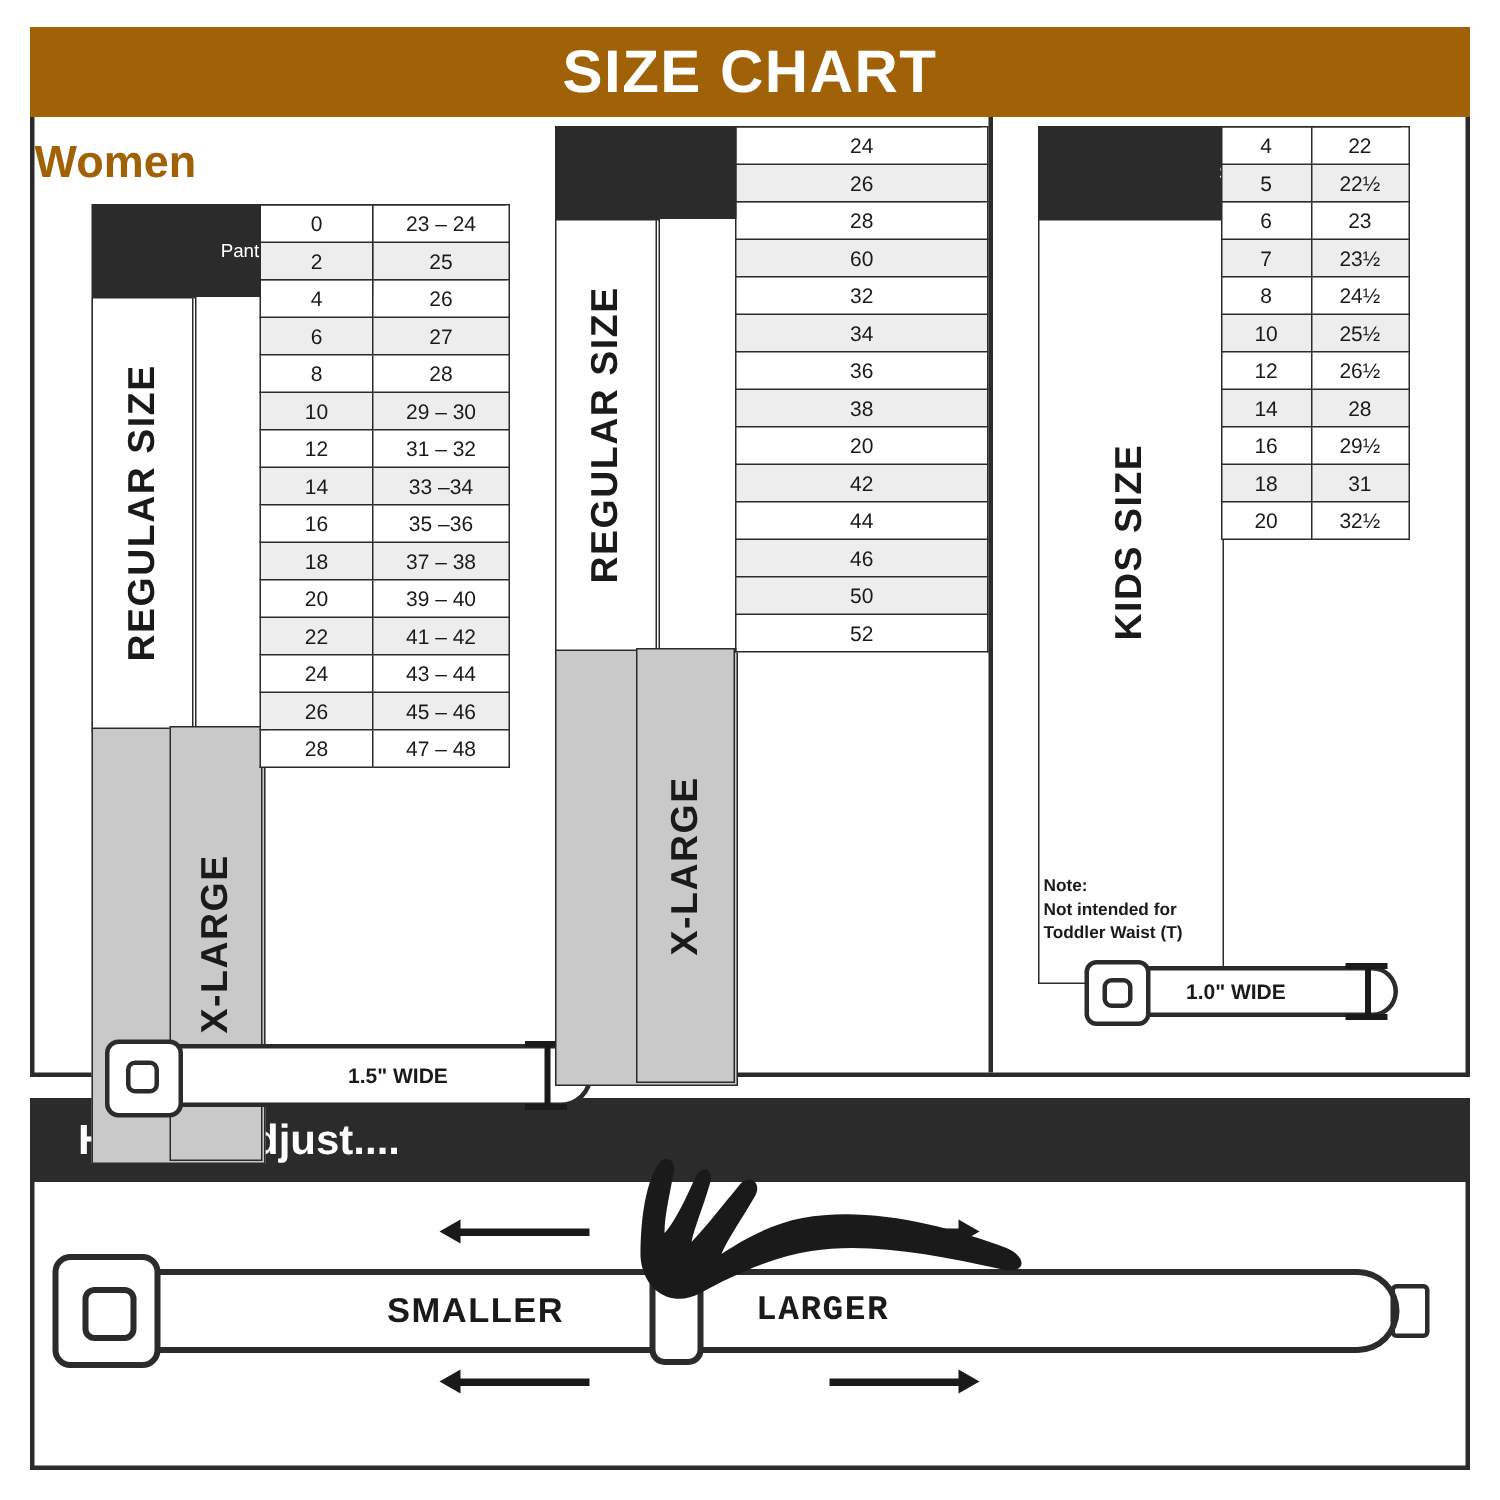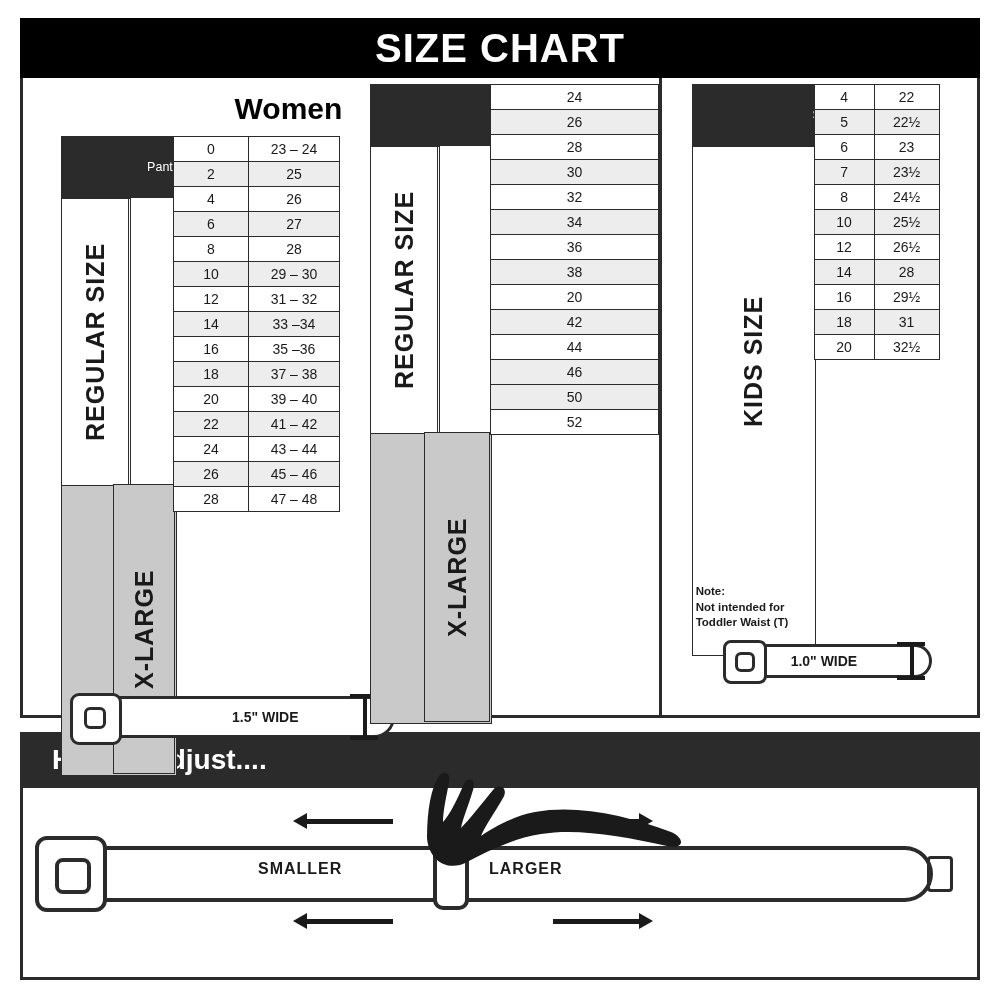--- a/index.html
+++ b/index.html
@@ -13,21 +13,21 @@
   .page{
     position:relative;
     width:1000px;height:1000px;
     background:#ffffff;
     box-sizing:border-box;
     padding:18px 20px 20px 20px;
   }
 
   
   .title-bar{
-    background:#000000;
+    background:#a16207;
     color:#ffffff;
     text-align:center;
     height:60px;
     line-height:60px;
     font-size:40px;
     font-weight:bold;
     letter-spacing:1px;
   }
 
   
@@ -41,22 +41,22 @@
   .col{
     position:relative;
     box-sizing:border-box;
     padding-top:6px;
   }
   .col-women{width:320px;}
   .col-men{width:320px;border-right:3px solid #2b2b2b;}
   .col-kids{width:316px;}
 
   .col-title{
-    text-align:right;
-    color:#000000;
+    text-align:left;
+    color:#a16207;
     font-size:30px;
     font-weight:bold;
     margin:8px 0 10px 0;
   }
 
   
   .tbl-wrap{position:relative;margin:0 auto;}
 
   .hdr{
     background:#2b2b2b;
@@ -222,25 +222,25 @@
   }
   .slider{
     position:absolute;left:410px;top:52px;
     width:36px;height:70px;
     border:4px solid #2b2b2b;border-radius:10px;background:#fff;
     box-sizing:border-box;
     z-index:4;
   }
   .word{
     position:absolute;
-    font-size:16px;font-weight:bold;letter-spacing:1px;
+    font-size:23px;font-weight:bold;letter-spacing:1px;
     top:72px;
   }
   .word.smaller{left:235px;}
-  .word.larger{left:466px;}
+  .word.larger{left:481px;font-family:Liberation Mono, monospace;}
 
   .arrow{position:absolute;height:10px;}
   .arrow .shaft{position:absolute;top:3px;height:5px;background:#1a1a1a;}
   .arrow .head{position:absolute;top:-3px;width:0;height:0;border-top:8px solid transparent;border-bottom:8px solid transparent;}
   .arrow.left .shaft{left:12px;right:0;}
   .arrow.left .head{left:0;border-right:14px solid #1a1a1a;}
   .arrow.right .shaft{left:0;right:12px;}
   .arrow.right .head{right:0;border-left:14px solid #1a1a1a;}
 
   .hand{position:absolute;left:386px;top:-30px;z-index:5;}
@@ -373,21 +373,21 @@
             <tr>
                 <td class="c1">24</td>
               </tr>
             <tr class="alt">
                 <td class="c1">26</td>
               </tr>
             <tr>
                 <td class="c1">28</td>
               </tr>
             <tr class="alt">
-                <td class="c1">30</td>
+                <td class="c1">60</td>
               </tr>
             <tr>
                 <td class="c1">32</td>
               </tr>
             <tr class="alt">
                 <td class="c1">34</td>
               </tr>
             <tr>
                 <td class="c1">36</td>
               </tr>

